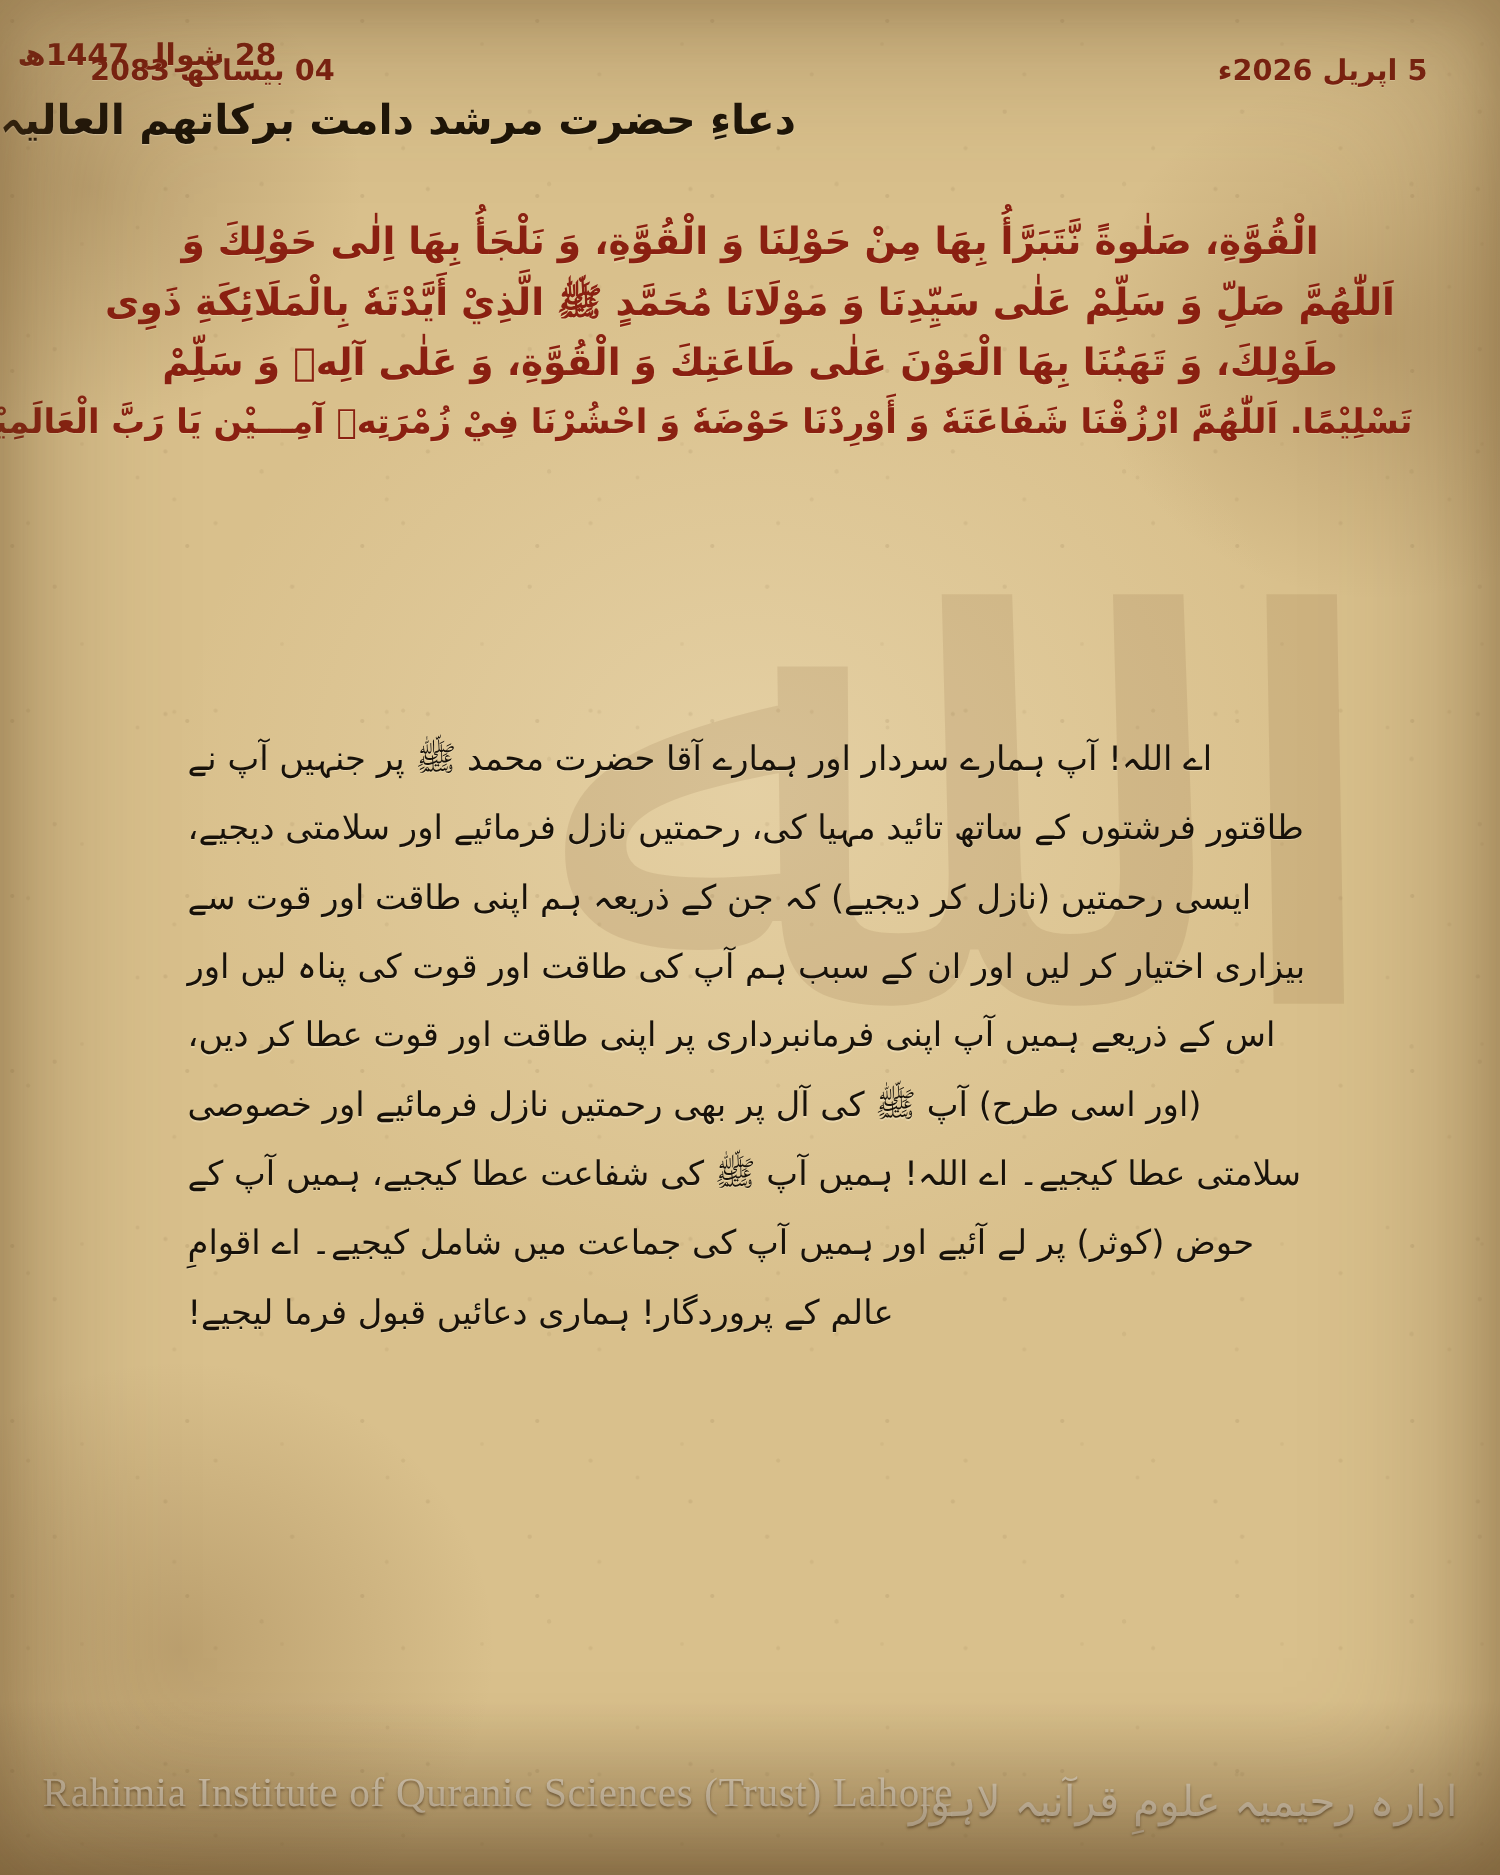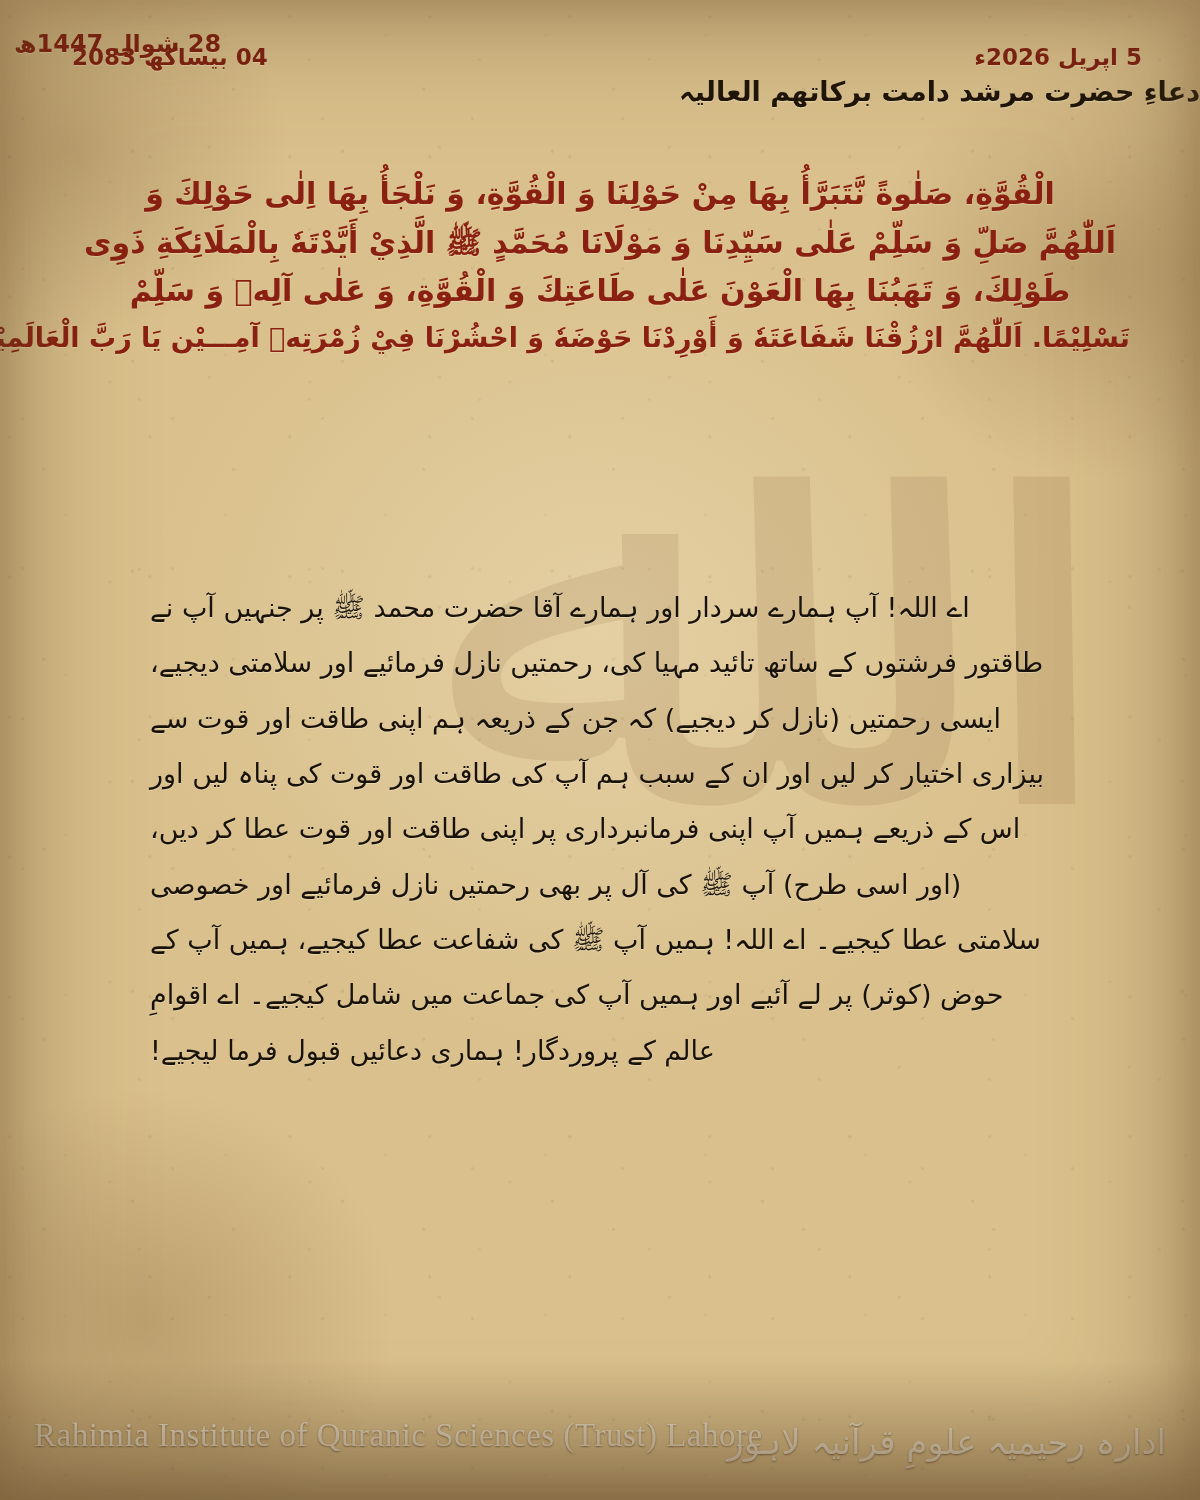--- a/index.html
+++ b/index.html
@@ -102,22 +102,22 @@
   .meta-left  { left: 58px; top: 18px; }
   .meta-right { right: 58px; top: 18px; }
   .meta-center{ left: 0; right: 0; text-align: left; top: 4px; font-size: 24px; }
 
   
   .title {
     position: absolute;
     top: 76px;
     left: 0;
     right: 0;
-    text-align: right;
-    font-size: 27px;
+    text-align: left;
+    font-size: 33px;
     font-weight: bold;
     color: #1d1408;
     font-family: "DejaVu Sans", sans-serif;
     letter-spacing: 0px;
     text-shadow: 0 1px 1px rgba(255,245,220,0.45);
   }
 
   
   .arabic-block {
     position: absolute;

